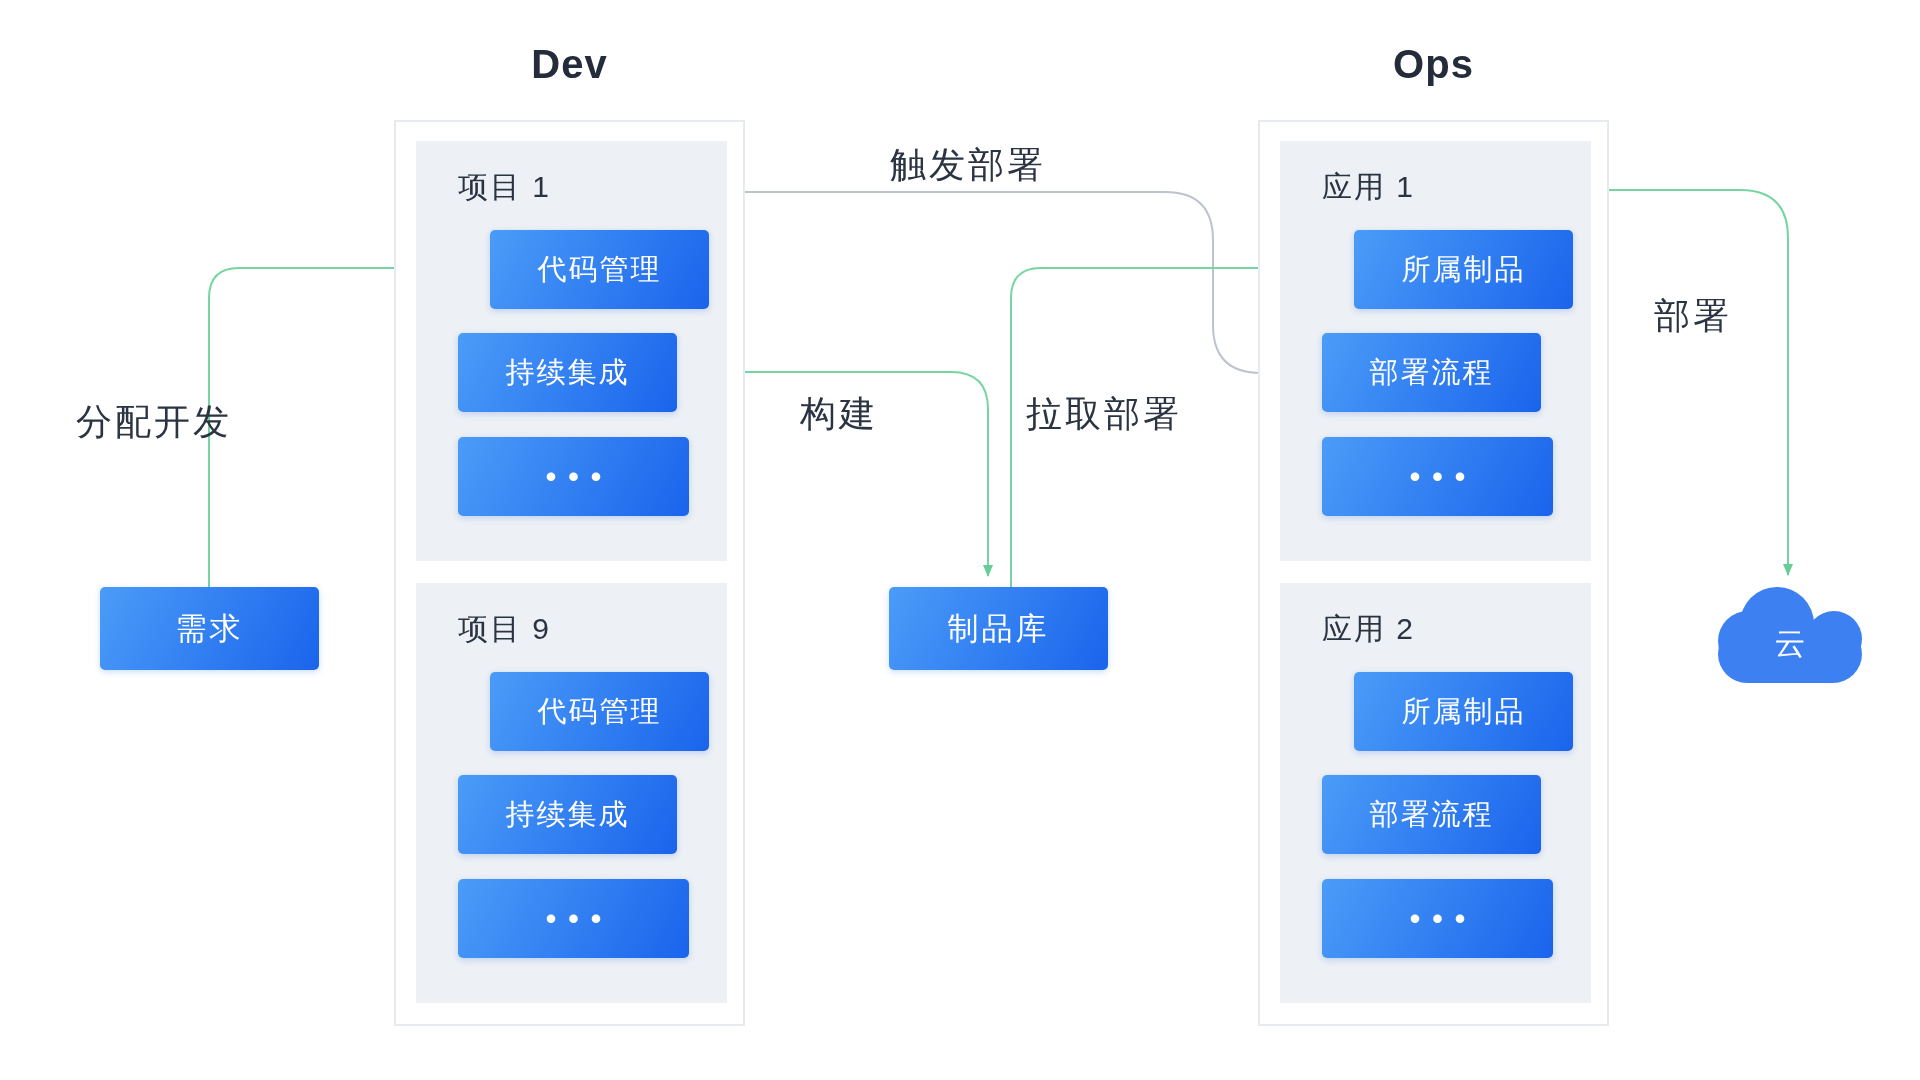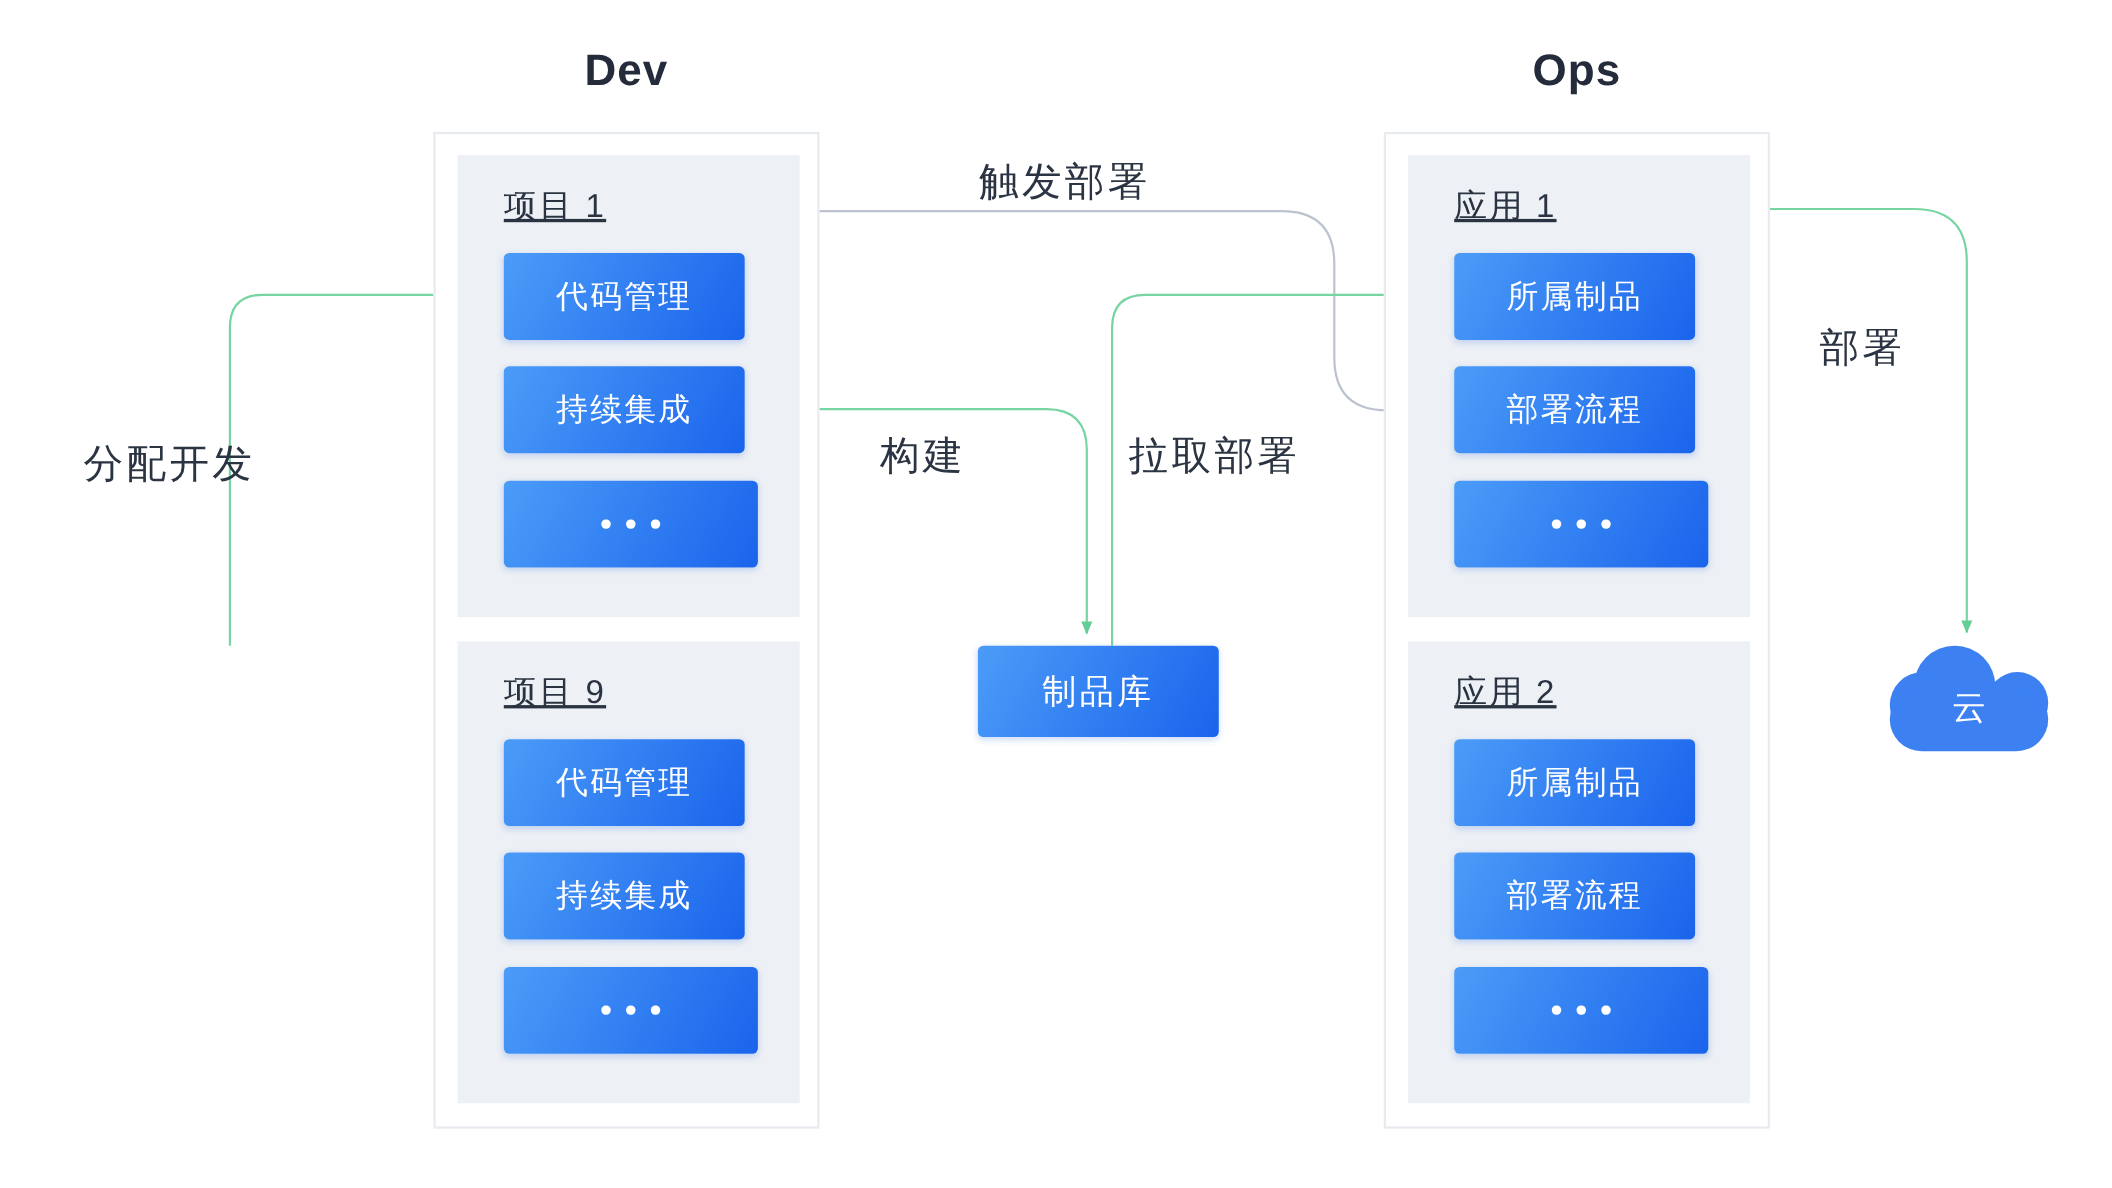--- a/index.html
+++ b/index.html
@@ -22,31 +22,31 @@
   .outer-box.ops { left:1258px; }
 
   .panel {
     position:absolute; left:20px; width:311px; height:420px; background:#EDF0F4;
   }
   .panel.p1 { top:19px; }
   .panel.p2 { top:461px; }
 
   .panel-label {
     position:absolute; left:42px; top:26px;
-    font-size:30px; font-weight:500; color:#2A3342; letter-spacing:2px;text-decoration:underline;
+    font-size:30px; font-weight:500; color:#2A3342; letter-spacing:2px;
   }
 
   .btn {
     position:absolute; left:42px; width:219px; height:79px;
     background:linear-gradient(118deg,#4B9CF8 0%,#1A64EC 100%);
     border-radius:5px; color:#ffffff; font-size:29px; letter-spacing:2px;
     display:flex; align-items:center; justify-content:center;
     box-shadow:0 2px 6px rgba(26,100,236,0.22);
   }
-  .btn.b1 { top:89px; }
+  .btn.b1 { top:89px;margin-left:32px; }
   .btn.b2 { top:192px; }
   .btn.b3 { top:296px; }
   .btn-dots { font-size:30px; font-weight:700; letter-spacing:12px; padding-left:12px; }
 
   .node-btn {
     position:absolute; width:219px; height:83px;
     background:linear-gradient(118deg,#4B9CF8 0%,#1A64EC 100%);
     border-radius:5px; color:#ffffff; font-size:31px; letter-spacing:3px;
     display:flex; align-items:center; justify-content:center;
     box-shadow:0 2px 6px rgba(26,100,236,0.22);
@@ -128,20 +128,21 @@
       <div class="btn b3 btn-dots">•••</div>
     </div>
     <div class="panel p2">
       <div class="panel-label">应用 2</div>
       <div class="btn b1">所属制品</div>
       <div class="btn b2">部署流程</div>
       <div class="btn b3 btn-dots">•••</div>
     </div>
   </div>
 
+  <div class="node-btn node-requirement">需求</div>
   <div class="node-btn node-artifact">制品库</div>
 
   <div class="cloud">
     <div class="puff c1"></div>
     <div class="puff c2"></div>
     <div class="puff c3"></div>
     <div class="base"></div>
     <div class="cloud-label">云</div>
   </div>
 

